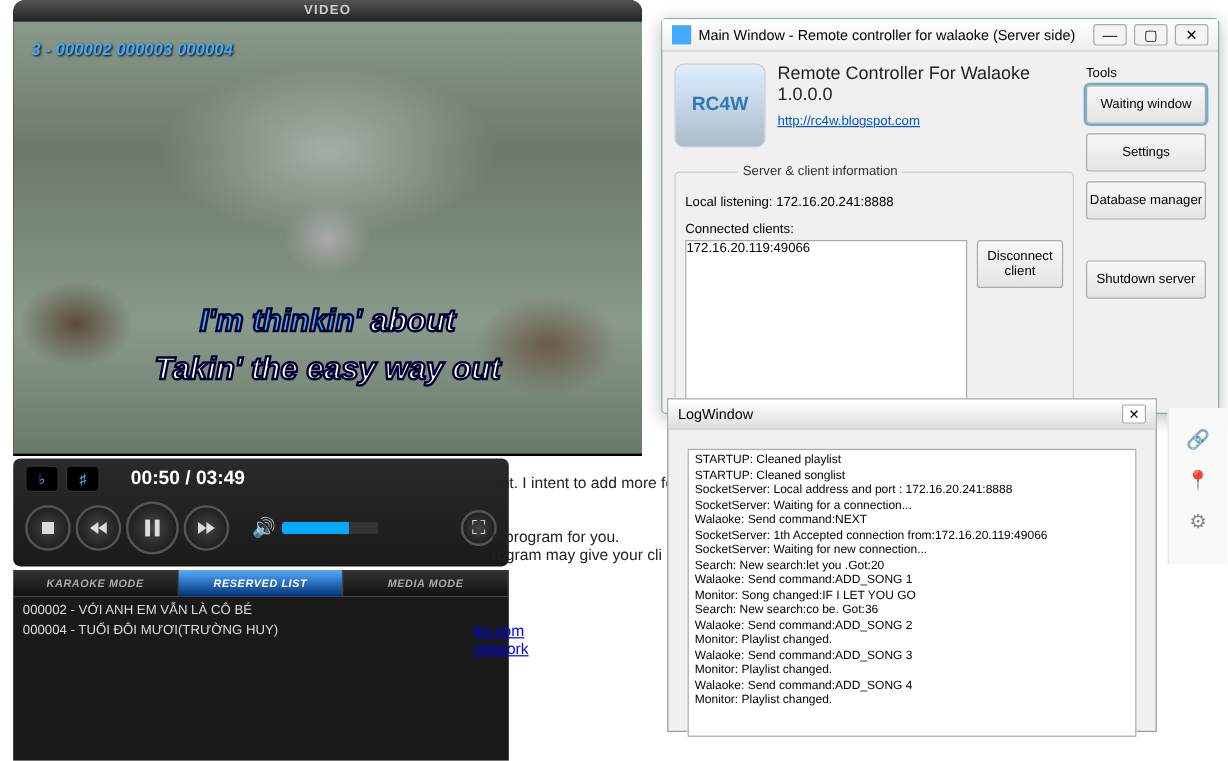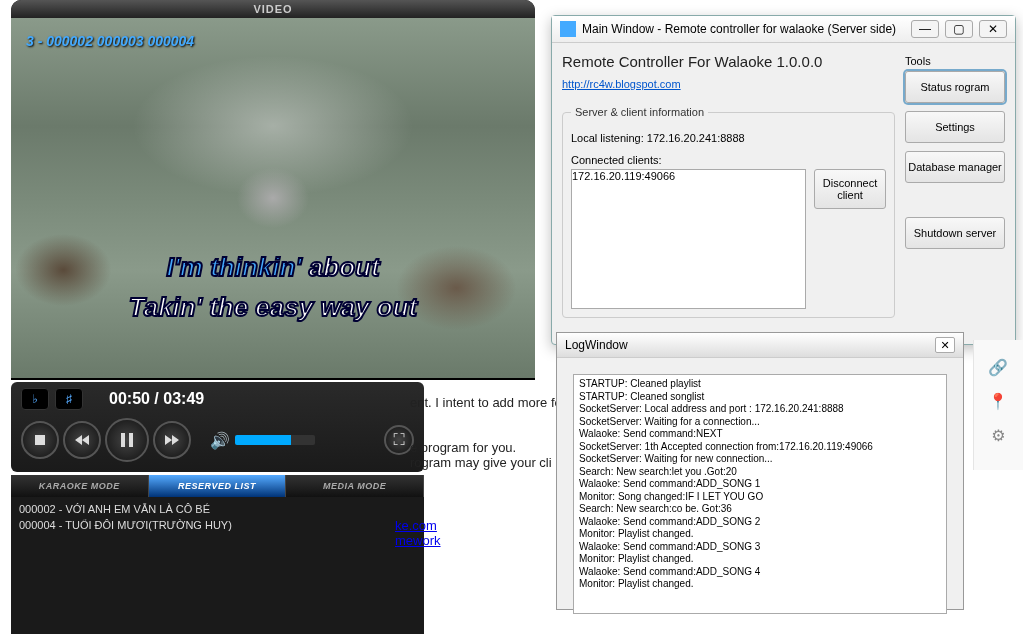--- a/index.html
+++ b/index.html
@@ -55,21 +55,21 @@
 .win-btn { width: 28px; height: 18px; border: 1px solid #aaa; border-radius: 3px; background: #f4f4f4; display: flex; align-items: center; justify-content: center; font-size: 12px; cursor: pointer; }
 
 .mw-body { display: flex; padding: 10px; gap: 10px; }
 .mw-left { flex: 1; }
 .app-header { display: flex; gap: 10px; margin-bottom: 14px; }
 .app-icon { width: 80px; height: 70px; background: linear-gradient(#def,#abc); border: 1px solid #ccc; border-radius: 8px; display: flex; align-items: center; justify-content: center; color: #37b; font-weight: bold; font-size: 16px; }
 .app-title { font-size: 15px; color: #222; margin-bottom: 4px; }
 .app-link { font-size: 11px; color: #05c; text-decoration: underline; cursor: pointer; }
 
 fieldset.group { border: 1px solid #ccc; border-radius: 4px; padding: 8px; font-size: 11px; }
-fieldset.group legend { padding: 0 4px; color: #333; font-size: 11px; }
+fieldset.group legend { padding: 0 4px; color: #333; font-size: 11px; margin-left: 44px; }
 .local-listen { margin: 6px 0 10px 0; }
 .cc-label { margin-bottom: 3px; }
 .cc-row { display: flex; gap: 8px; }
 .client-box { flex: 1; height: 140px; border: 1px solid #aaa; background: #fff; padding: 0; font-size: 11px; overflow: auto; }
 .disc-btn { width: 72px; height: 40px; border: 1px solid #aaa; background: linear-gradient(#f8f8f8,#e4e4e4); border-radius: 3px; font-size: 11px; cursor: pointer; }
 
 .tools-col { width: 100px; }
 .tools-col .tlabel { font-size: 11px; margin-bottom: 4px; margin-top: 2px; }
 .tool-btn { width: 100%; height: 32px; margin-bottom: 8px; border: 1px solid #aaa; background: linear-gradient(#f8f8f8,#e4e4e4); border-radius: 3px; font-size: 11px; cursor: pointer; }
 .tool-btn.sel { box-shadow: 0 0 0 2px #7ac; }
@@ -162,40 +162,41 @@
     <div class="mw-title">Main Window - Remote controller for walaoke (Server side)</div>
     <div class="win-btns">
       <div class="win-btn">—</div>
       <div class="win-btn">▢</div>
       <div class="win-btn">✕</div>
     </div>
   </div>
   <div class="mw-body">
     <div class="mw-left">
       <div class="app-header">
+        <div class="app-icon">RC4W</div>
         <div>
           <div class="app-title">Remote Controller For Walaoke 1.0.0.0</div>
           <a class="app-link">http://rc4w.blogspot.com</a>
         </div>
       </div>
       <fieldset class="group">
         <legend>Server &amp; client information</legend>
         <div class="local-listen">Local listening: 172.16.20.241:8888</div>
         <div class="cc-label">Connected clients:</div>
         <div class="cc-row">
           <div class="client-box">
             <div>172.16.20.119:49066</div>
           </div>
           <button class="disc-btn">Disconnect client</button>
         </div>
       </fieldset>
     </div>
     <div class="tools-col">
       <div class="tlabel">Tools</div>
-      <button class="tool-btn sel">Status rogram</button>
+      <button class="tool-btn sel">Waiting window</button>
       <button class="tool-btn">Settings</button>
       <button class="tool-btn">Database manager</button>
       <div style="height:26px"></div>
       <button class="tool-btn">Shutdown server</button>
     </div>
   </div>
 </div>
 
 <div class="log-window">
   <div class="log-title">

